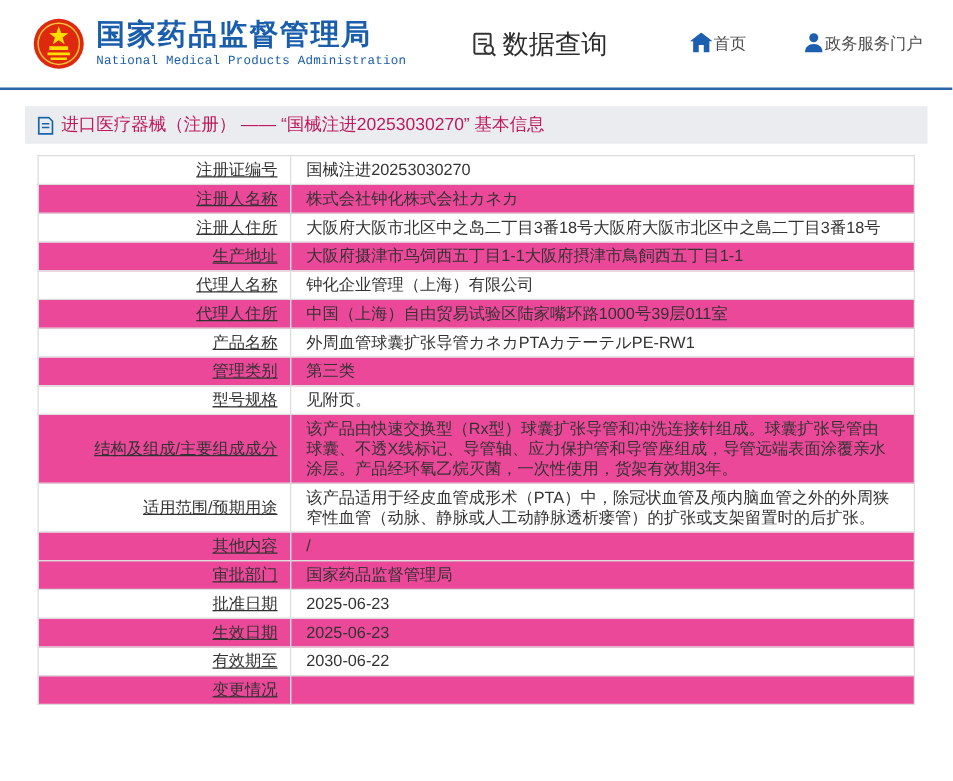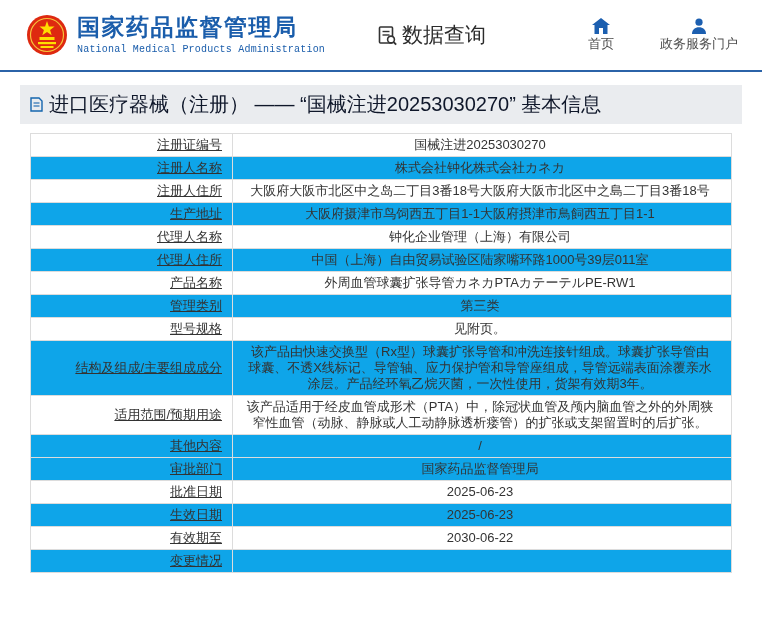--- a/index.html
+++ b/index.html
@@ -10,37 +10,37 @@
   .header { display:flex; align-items:center; height:72px; padding:0 24px 0 26px;
     background:#ffffff; border-bottom:2px solid #2b63a8; }
   .logo-svg { width:42px; height:44px; display:block; }
   .agency { margin-left:9px; }
   .agency-cn { font-size:23px; font-weight:bold; color:#1a5dab; letter-spacing:1.5px; line-height:1.1; }
   .agency-en { font-size:10px; color:#1a5dab; margin-top:3px; letter-spacing:0.2px;font-family:Liberation Mono, monospace; }
   .query { display:flex; align-items:center; gap:4px; margin-left:52px;
     font-size:21px; color:#2b2b2b; cursor:pointer;text-align:right; }
   .query svg { display:block; }
   .hspacer { flex:1; }
-  .nav-item { display:flex; flex-direction:column; align-items:center; gap:1px;
+  .nav-item { display:flex; flex-direction:row; gap:1px;
     margin-left:46px; font-size:13px; color:#4c4c4c; cursor:pointer; }
   .nav-item svg { display:block; }
 
   
   .title-bar { margin:13px 20px 9px 20px; background:#eaecef; padding:6px 10px;
     display:flex; align-items:center; gap:6px; }
-  .title-bar .txt { font-size:20px; color:#0f172a; }
+  .title-bar .txt { font-size:14px; color:#be185d; }
   .title-bar svg { display:block; flex:0 0 auto; }
 
   
   table.info { width:702px; margin:0 30px; border-collapse:collapse; table-layout:fixed; }
   table.info td { border:1px solid #dcdcdc; font-size:13px; color:#333;
     line-height:16px; vertical-align:middle; }
   td.cell-label { width:202px; text-align:right; padding:3px 10px 3px 4px;text-decoration:underline; }
-  td.cell-value { padding:3px 16px 3px 12px; word-break:break-all;text-align:center; }
-  tr.alt td { background:#0ea5e9; }
+  td.cell-value { padding:3px 16px 3px 12px; word-break:break-all; }
+  tr.alt td { background:#ec4899; }
 </style>
 </head>
 <body>
 
 <div class="header">
   <span>
     <svg class="logo-svg" viewBox="0 0 42 44">
       <circle cx="21" cy="22" r="20" fill="#de2910"></circle>
       <circle cx="21" cy="22" r="16.5" fill="none" stroke="#f5c23c" stroke-width="1.2"></circle>
       <polygon fill="#ffde00" points="21,8 22.9,13.4 28.6,13.5 24.1,16.9 25.7,22.3 21,19.1 16.3,22.3 17.9,16.9 13.4,13.5 19.1,13.4"></polygon>

